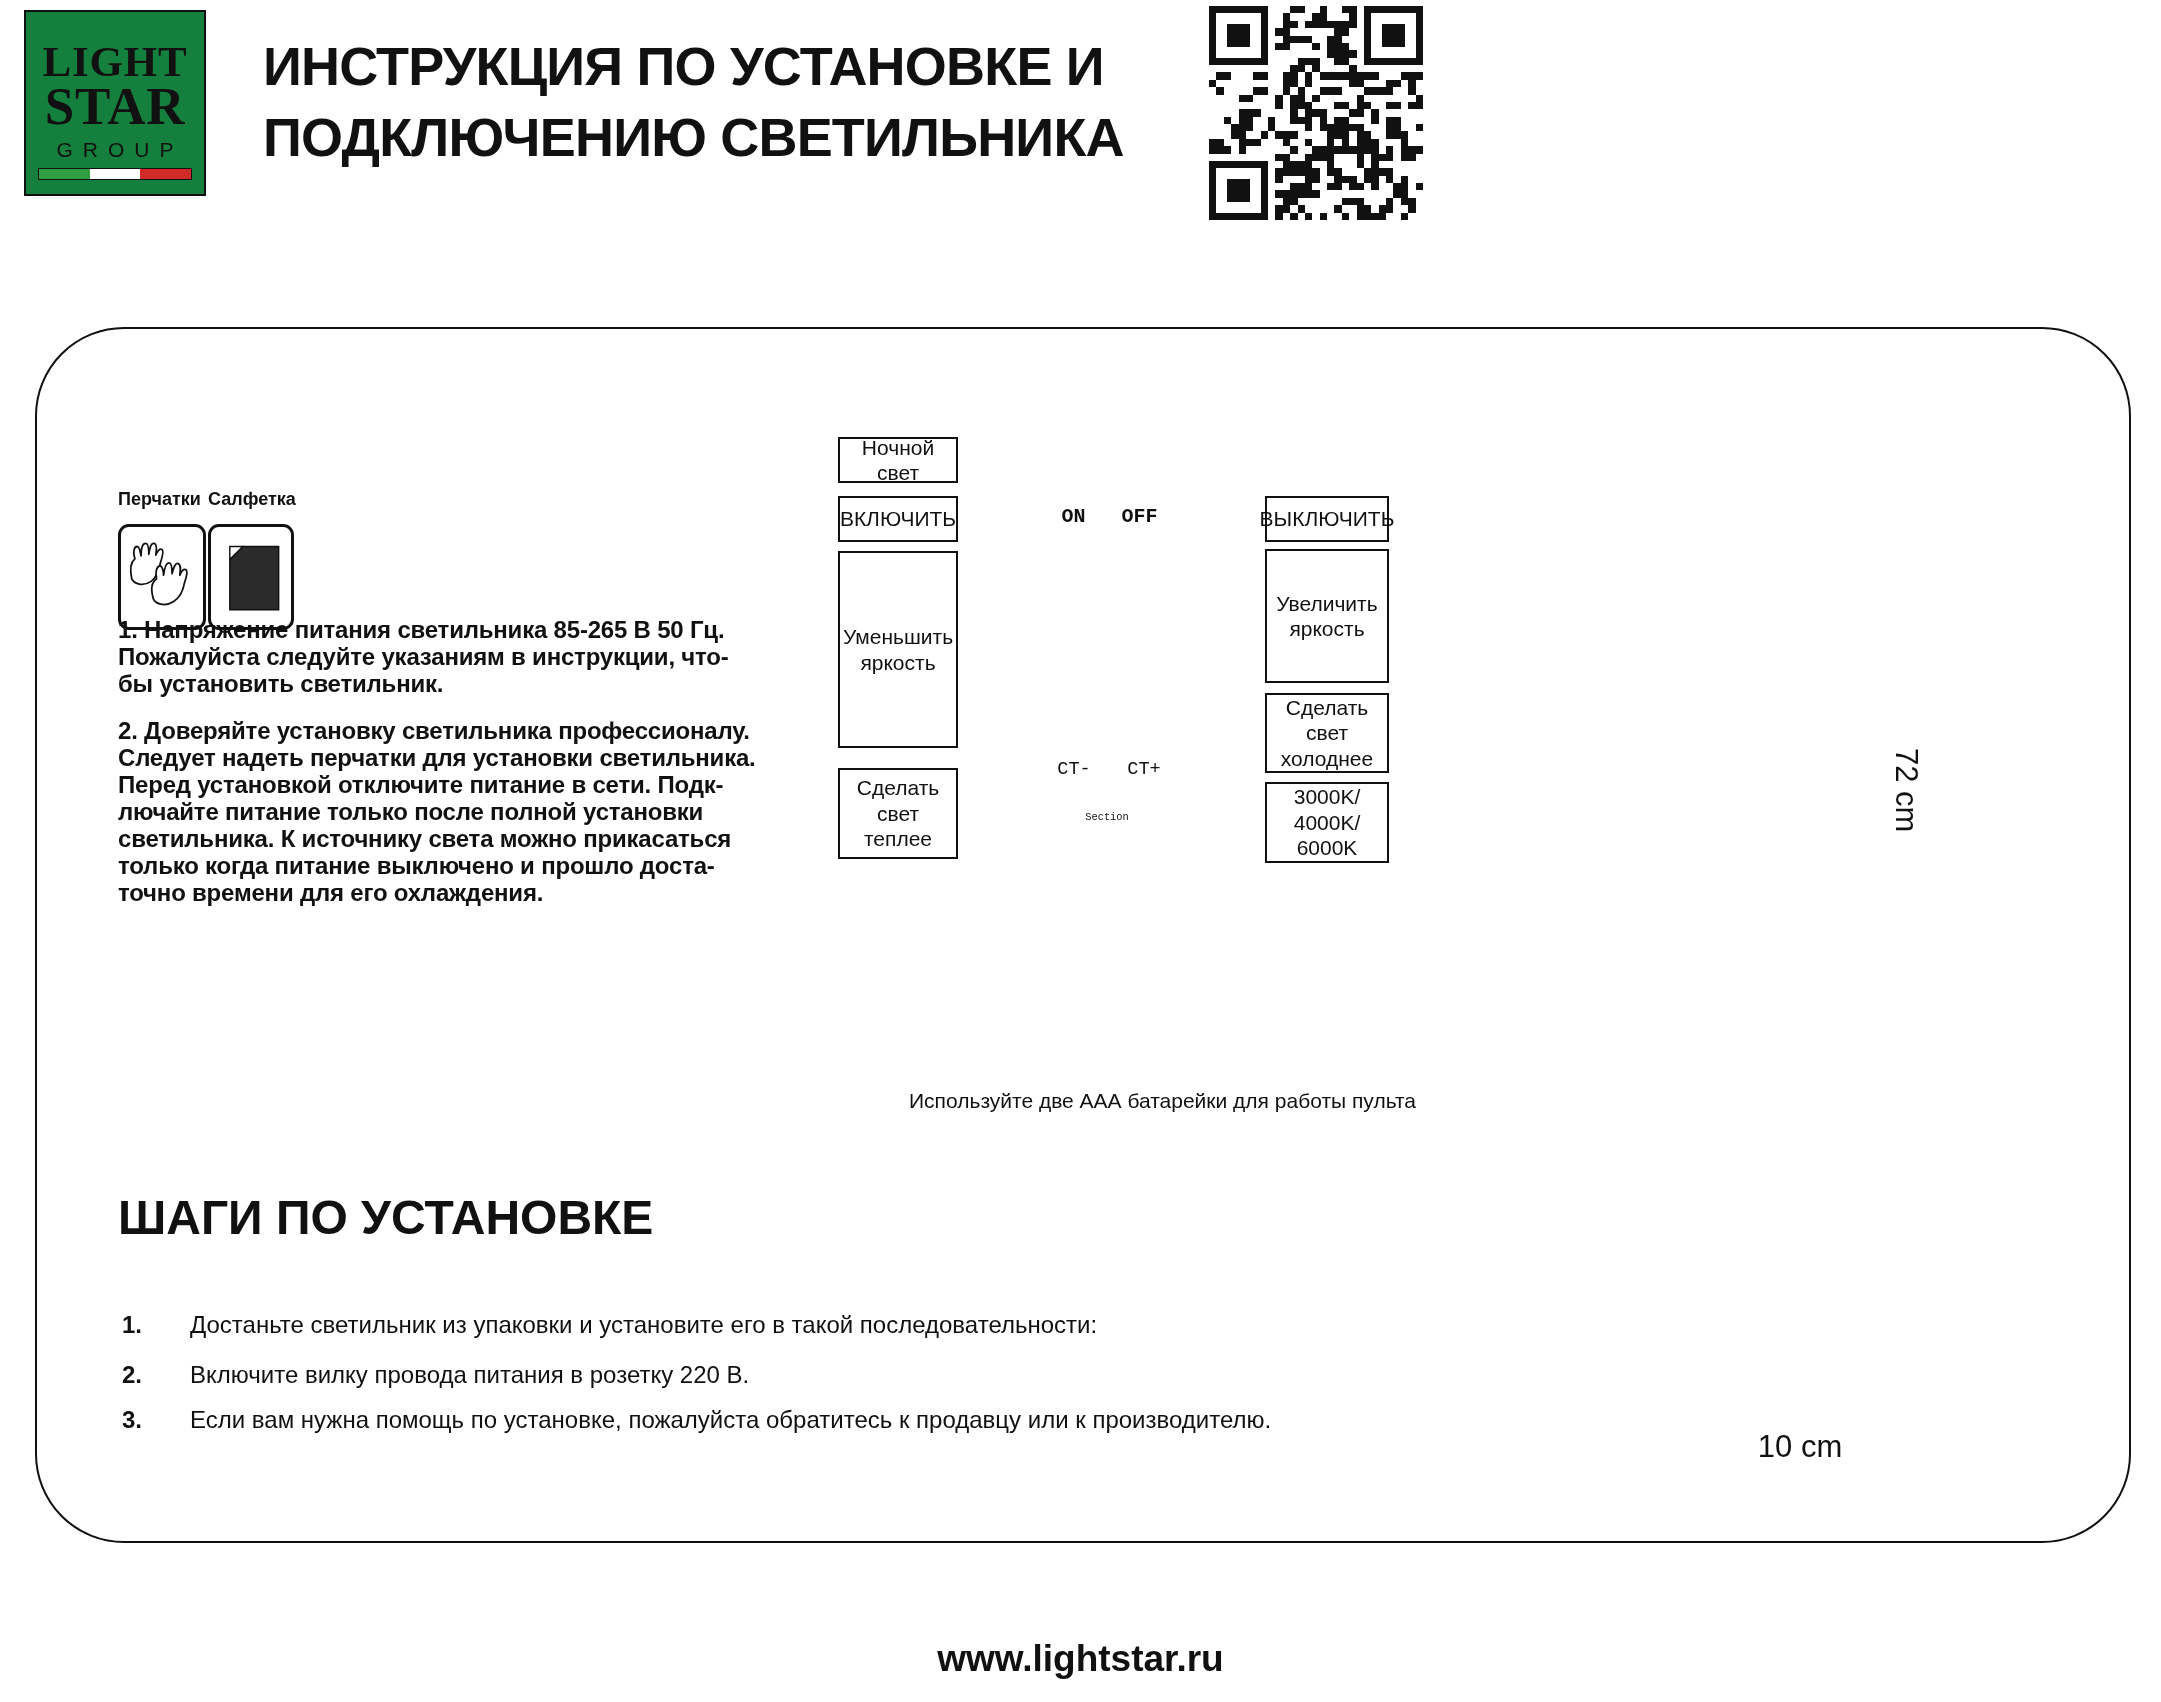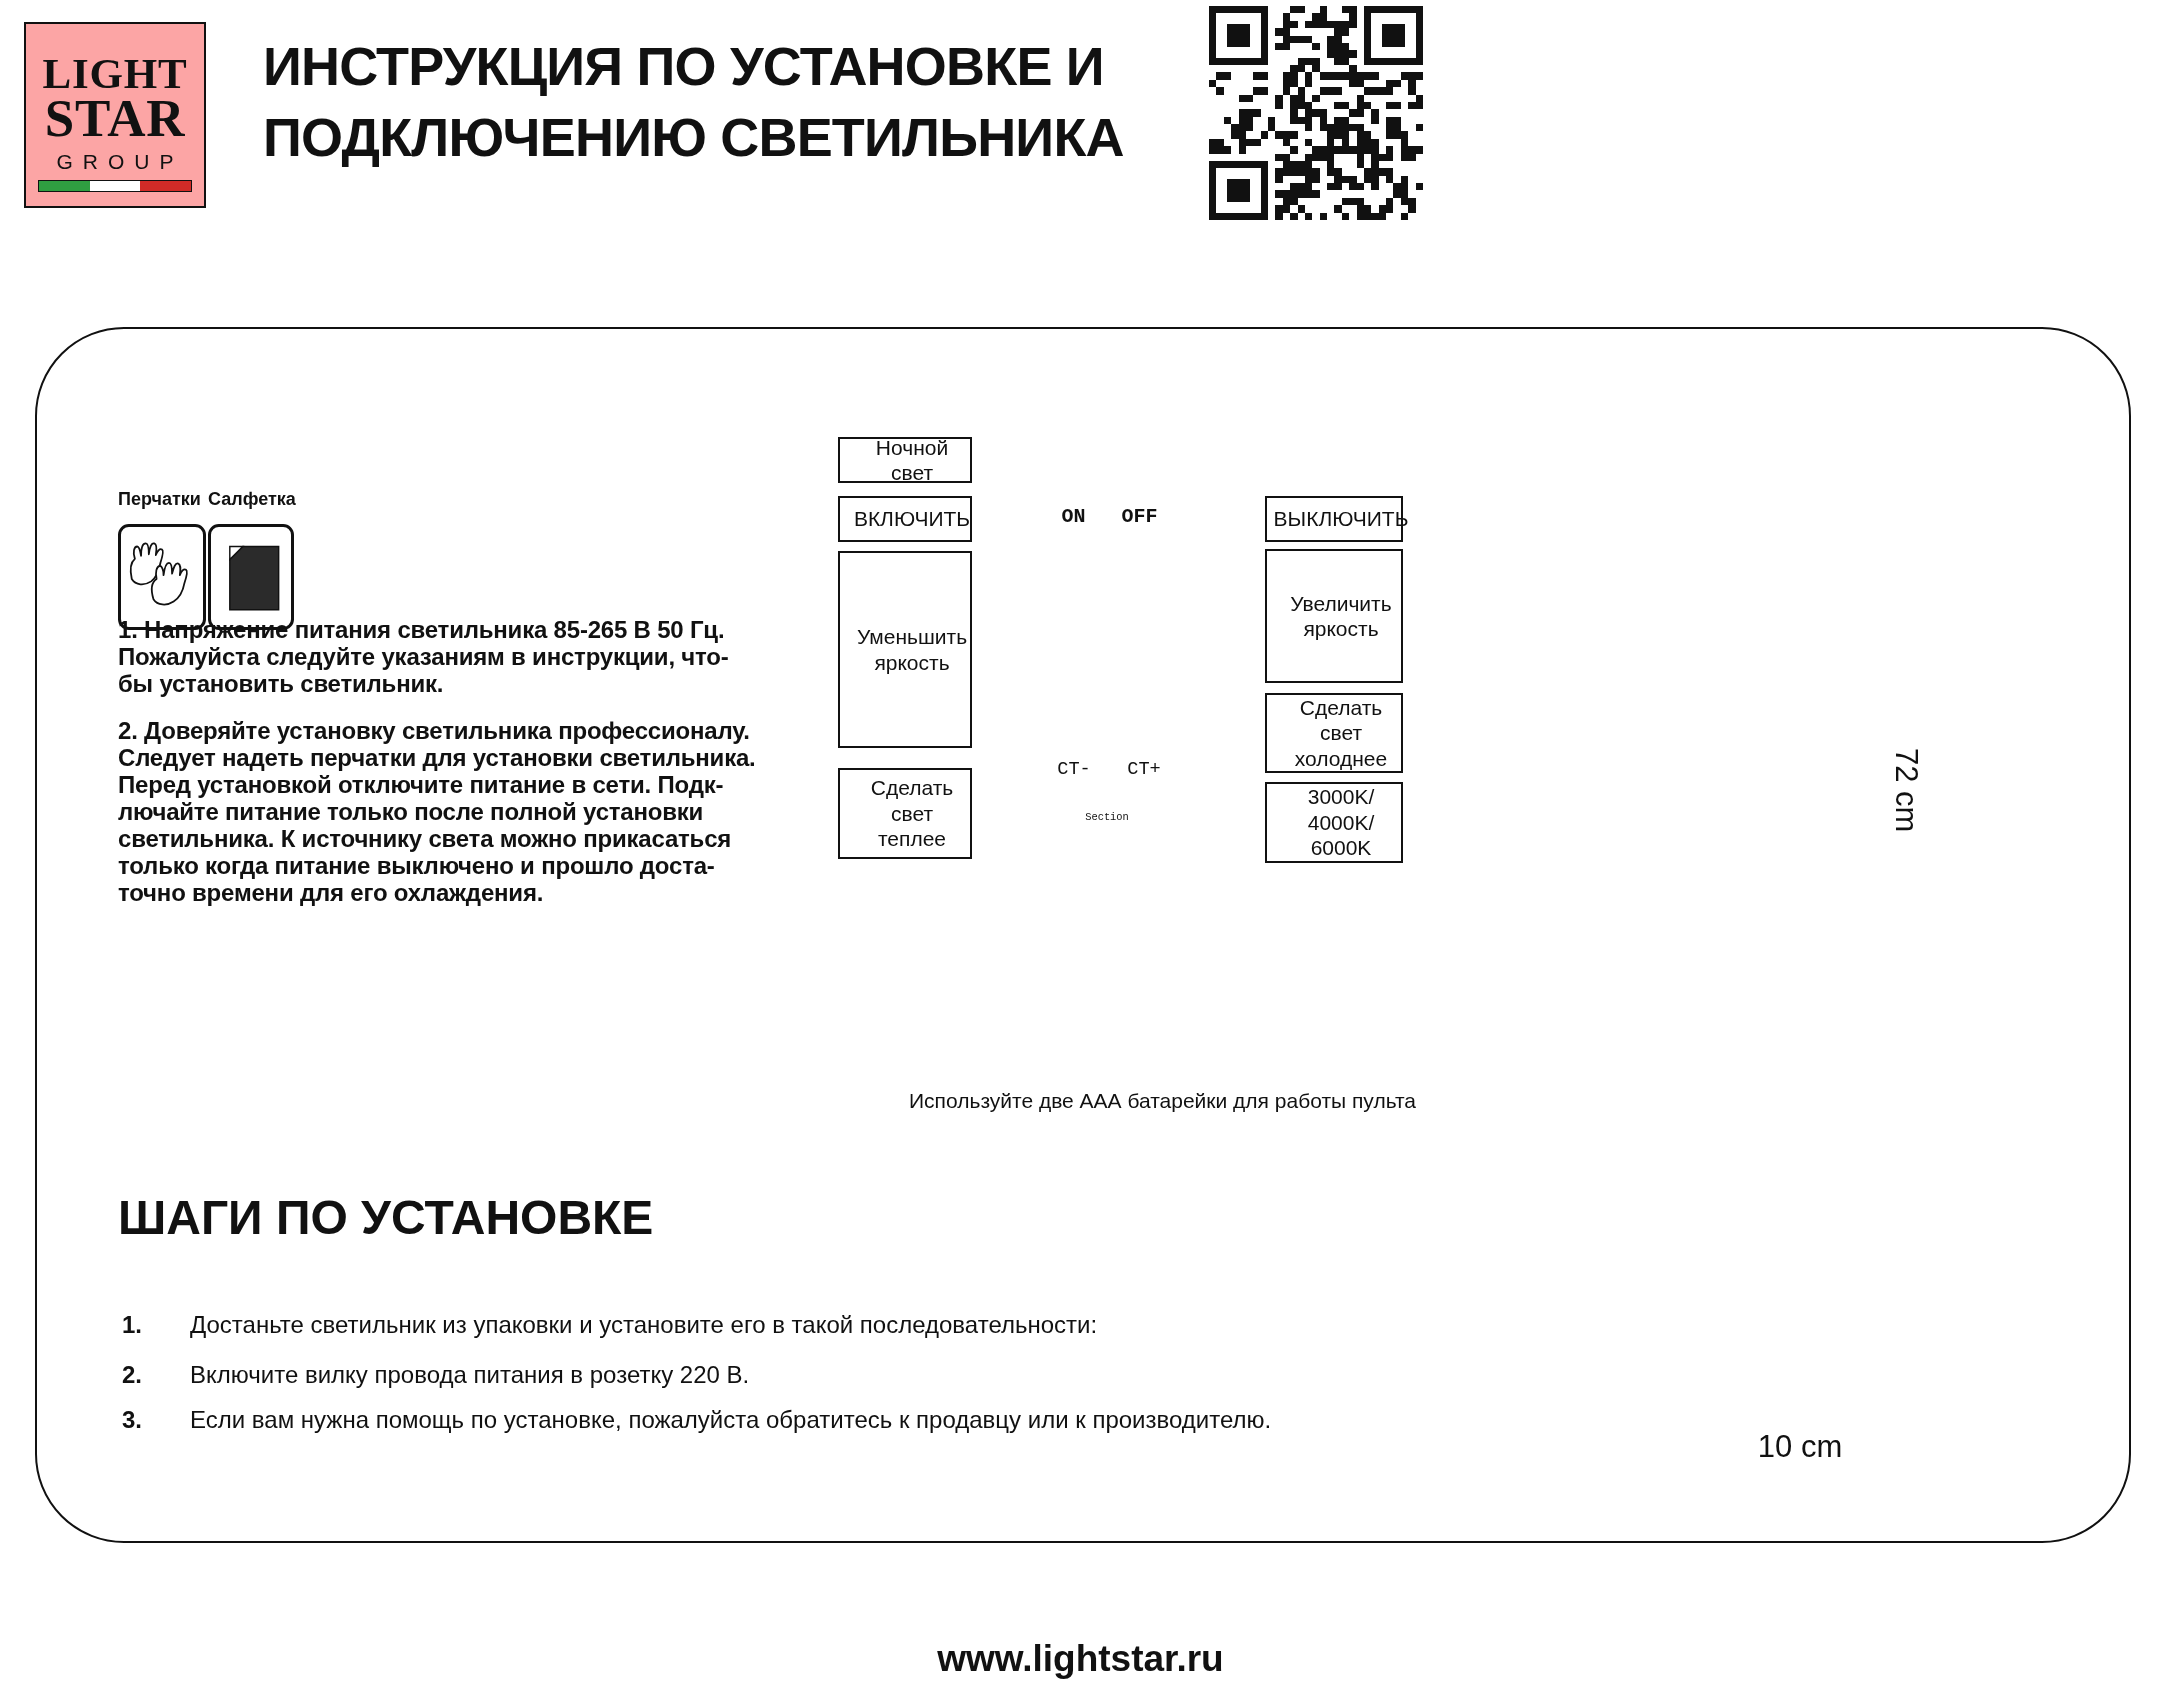--- a/index.html
+++ b/index.html
@@ -1,41 +1,41 @@
 <!DOCTYPE html>
 <html style="font-size:12.4px"><head>
 <meta charset="utf-8">
 <style>
   html,body{margin:0;padding:0;background:#fff;}
   #page{position:relative;width:2161px;height:1703px;background:#ffffff;
         font-family:"Liberation Sans",sans-serif;color:#111;overflow:hidden;}
   .abs{position:absolute;}
   
   #logo-box{left:24px;top:10px;width:178px;height:182px;border:2.3px solid #111;
-            display:flex;flex-direction:column;align-items:center;justify-content:flex-start;background:#fca5a5;margin-top:12px;}
+            display:flex;flex-direction:column;align-items:center;justify-content:flex-start;background:#15803d;}
   .logo-light{font-family:"Liberation Serif",serif;font-weight:bold;font-size:43px;line-height:42px;margin-top:29px;letter-spacing:0.8px;}
   .logo-star{font-family:"Liberation Serif",serif;font-weight:bold;font-size:53px;line-height:46px;letter-spacing:0.8px;}
   .logo-group{font-family:Liberation Sans, sans-serif;font-size:21px;letter-spacing:10px;margin-top:9.3px;margin-left:10px;}
   .flag{width:152px;height:9.3px;border:1.5px solid #111;display:flex;margin-top:6.2px;}
   .flag>div{flex:1;}
   #main-title{left:263px;top:31px;width:975px;font-size:54px;line-height:71px;font-weight:bold;letter-spacing:-0.8px;white-space:pre-line;}
   #series-block{left:1579px;top:28px;width:480px;text-align:center;}
   #series-line{font-size:36px;font-weight:bold;letter-spacing:0px;}
   #articles-line{font-size:40px;font-weight:bold;margin-top:10.8px;}
   
   #frame{left:35px;top:327px;width:2092px;height:1212px;border:2.3px solid #111;border-radius:89px;background:#fff;}
   
   #needs-heading{left:118px;top:416px;font-size:29px;font-weight:bold;}
   .tool-label{font-size:18px;font-weight:bold;text-align:center;}
   .tool-box{border:3.1px solid #111;border-radius:10.8px;background:#fff;display:flex;align-items:center;justify-content:center;}
   
   .para{left:118px;width:697px;font-size:24px;font-weight:bold;line-height:27px;letter-spacing:-0.2px;white-space:pre-line;}
   
   .conn-box{border:2.3px solid #111;background:#fff;display:flex;align-items:center;justify-content:center;
-            text-align:center;font-size:21px;line-height:25.5px;white-space:pre-line;z-index:3;padding-left:14px;}
+            text-align:center;font-size:21px;line-height:25.5px;white-space:pre-line;z-index:3;}
   
   .btn-text{z-index:3;display:flex;align-items:center;justify-content:center;text-align:center;
             font-family:Liberation Mono, monospace;}
   
   #steps-heading{left:118px;top:1190px;font-size:48px;font-weight:bold;letter-spacing:0px;}
   .step-num{left:122px;width:46px;font-size:24px;font-weight:bold;}
   .step-text{left:190px;width:1161px;font-size:24px;}
   
   #remote-caption{left:797px;top:1045px;width:619px;text-align:right;font-size:21px;margin-top:44px;}
   #footer-url{left:0;top:1638px;width:2161px;text-align:center;font-size:37px;font-weight:bold;}

